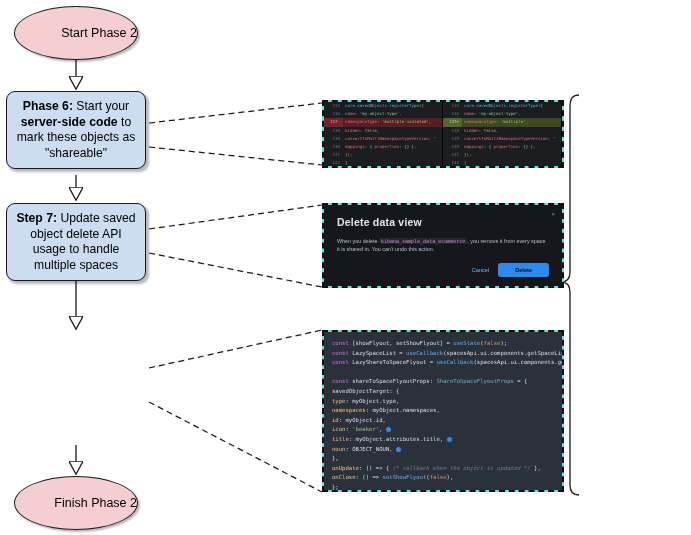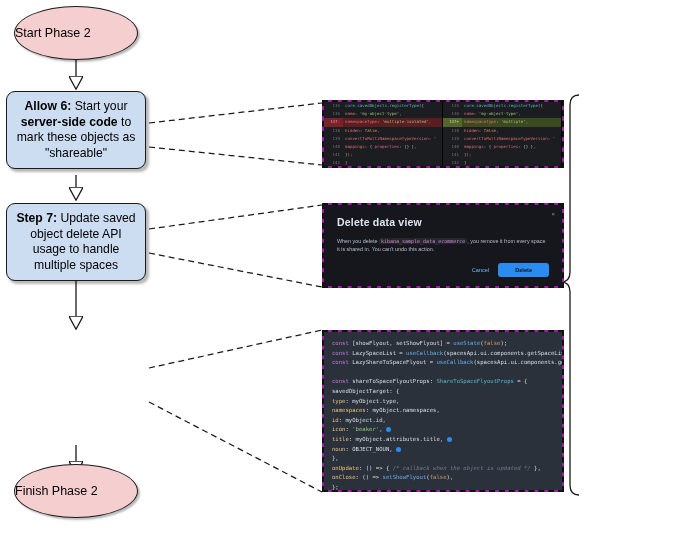--- a/index.html
+++ b/index.html
@@ -3,31 +3,31 @@
 <meta charset="utf-8">
 <style>
   html,body{margin:0;padding:0;background:#ffffff;}
   body{width:691px;height:535px;position:relative;overflow:hidden;
        font-family:"Liberation Sans",sans-serif;color:#000;}
   #canvas{position:absolute;left:0;top:0;width:691px;height:535px;}
   svg.layer{position:absolute;left:0;top:0;width:691px;height:535px;pointer-events:none;}
 
   
   .node{position:absolute;box-sizing:border-box;display:flex;align-items:center;
-        justify-content:flex-start;text-align:center;}
+        justify-content:flex-end;text-align:center;}
   .terminator{width:124px;height:54px;border-radius:50%;
        background:#f5cfcf;border:1.4px solid #1a1a1a;font-size:12.5px;
        box-shadow:2px 2px 2px rgba(0,0,0,.28);}
   .process{width:140px;border-radius:9px;background:#ccddf2;
        border:1.4px solid #1a1a1a;font-size:12.2px;line-height:15.5px;
        padding:7px 5px;box-shadow:2.5px 2.5px 2.5px rgba(0,0,0,.28);}
   .process b{font-weight:bold;}
 
   
-  .shot{position:absolute;box-sizing:border-box;background:#a21caf;
+  .shot{position:absolute;box-sizing:border-box;background:#5eead4;
         border:2.2px dashed #111;overflow:hidden;}
 
   
   .diff{display:flex;width:100%;height:100%;background:#1b1d20;}
   .diffhalf{flex:1;min-width:0;position:relative;background:#1b1d20;
             border-right:1px solid #000;}
   .dl{display:flex;height:8.2px;line-height:8.2px;white-space:nowrap;
       font-family:"DejaVu Sans Mono",monospace;font-size:4.1px;}
   .gut{width:16px;flex:none;text-align:right;padding-right:3px;color:#6d737d;}
   .dcode{flex:1;min-width:0;overflow:hidden;padding-left:2px;}
@@ -92,29 +92,29 @@
       <path d="M149,402 L322,492"></path>
     </g>
     <path d="M579,95 q-9,0 -9,10 L570,272 q0,10 -9,10 q9,0 9,10 L570,485 q0,10 9,10" stroke="#1a1a1a" stroke-width="1.3" fill="none"></path>
   </svg>
 
   <div class="node terminator" style="left:14px;top:6px;">
     <span>Start Phase 2</span>
   </div>
 
   <div class="node process" style="left:6px;top:91px;">
-    <span><b>Allow 6:</b><span> Start your </span><b>server-side code</b><span> to mark these objects as "shareable"</span></span>
+    <span><b>Phase 6:</b><span> Start your </span><b>server-side code</b><span> to mark these objects as "shareable"</span></span>
   </div>
 
   <div class="node process" style="left:6px;top:203px;">
     <span><b>Step 7:</b><span> Update saved object delete API usage to handle multiple spaces</span></span>
   </div>
 
 
-  <div class="node terminator" style="left:14px;top:464px;">
+  <div class="node terminator" style="left:14px;top:476px;">
     <span>Finish Phase 2</span>
   </div>
 
   <div class="shot" style="left:322px;top:100px;width:242px;height:68px;">
     <div class="diff">
       <div class="diffhalf" id="diff-left">
           <div class="dl ">
             <span class="gut">135</span>
             <span class="dcode"><span class="f">core.savedObjects.registerType</span><span class="b">({</span></span>
           </div>

